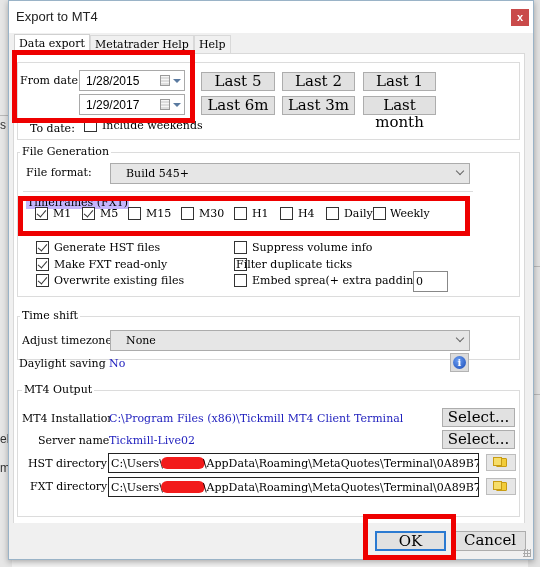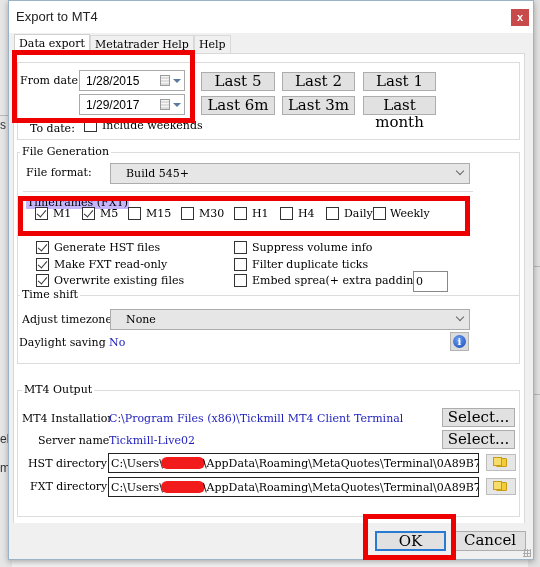--- a/index.html
+++ b/index.html
@@ -202,27 +202,27 @@
       <div class="chk on" style="left:18px;top:88px;"></div>
       <span class="lbl" style="left:36px;top:88px;">Generate HST files</span>
       <div class="chk on" style="left:18px;top:105px;"></div>
       <span class="lbl" style="left:36px;top:105px;">Make FXT read-only</span>
       <div class="chk on" style="left:18px;top:121px;"></div>
       <span class="lbl" style="left:36px;top:121px;">Overwrite existing files</span>
 
       <div class="chk" style="left:216px;top:88px;"></div>
       <span class="lbl" style="left:234px;top:88px;">Suppress volume info</span>
       <div class="chk" style="left:216px;top:105px;"></div>
-      <span class="lbl" style="left:234px;top:105px;">Filter duplicate ticks</span>
+      <span class="lbl" style="left:218px;top:105px;">Filter duplicate ticks</span>
       <div class="chk" style="left:216px;top:121px;"></div>
       <span class="lbl" style="left:234px;top:121px;">Embed sprea(+ extra padding</span>
       <div class="txt" style="left:395px;top:118px;width:35px;height:21px;border-color:#888;">0</div>
     </div>
 
-    <div class="group" style="left:3px;top:241px;width:503px;height:69px;">
+    <div class="group" style="left:3px;top:262px;width:503px;height:44px;">
       <span class="group-legend" style="left:2px;">Time shift</span>
       <span class="lbl" style="left:4px;top:17px;width:91px;overflow:hidden;">Adjust timezone</span>
       <div class="combo" style="left:92px;top:13px;width:360px;">
         <span>None</span>
         <span class="combo-chev"></span>
       </div>
       <span class="lbl" style="left:1px;top:40px;width:90px;overflow:hidden;">Daylight saving</span>
       <span class="lbl blue" style="left:91px;top:40px;">No</span>
       <div class="info-btn" style="left:432px;top:36px;">
         <span class="info-icon">i</span>

